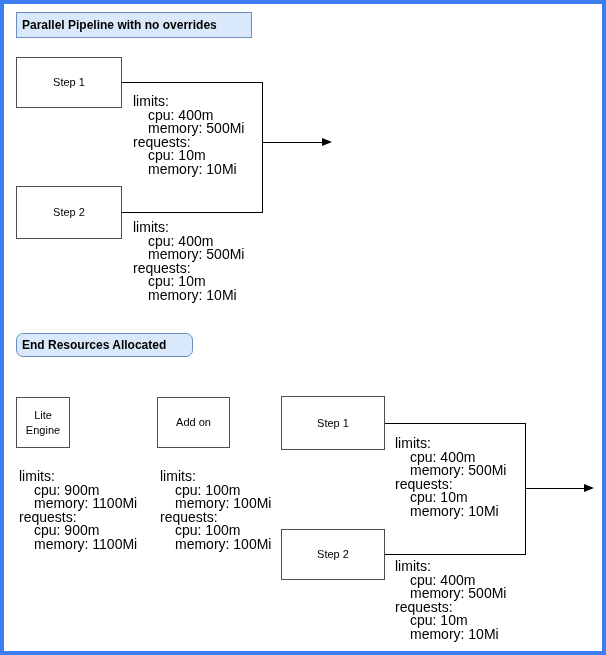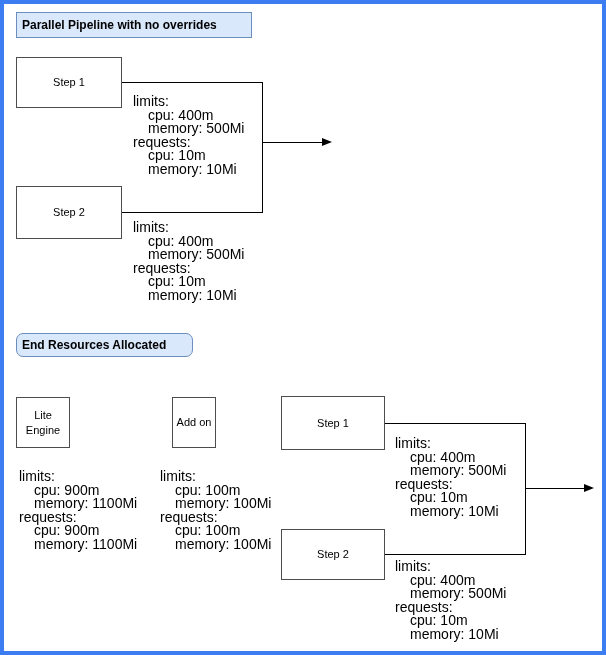--- a/index.html
+++ b/index.html
@@ -94,21 +94,21 @@
     <div class="indent">memory: 10Mi</div>
   </div>
 
   <div class="title" style="left:12px; top:329px; width:177px; height:24px;border-radius:7px;">End Resources Allocated</div>
 
   <div class="node small" style="left:12px; top:393px; width:54px; height:51px;">
     <span>Lite</span>
     <span>Engine</span>
   </div>
 
-  <div class="node small" style="left:168px; top:393px; width:44px; height:51px;">
+  <div class="node small" style="left:153px; top:393px; width:73px; height:51px;">
     <span>Add on</span>
   </div>
 
   <div class="node" style="left:277px; top:392px; width:104px; height:54px;">
     <span>Step 1</span>
   </div>
 
   <div class="node" style="left:277px; top:525px; width:104px; height:51px;">
     <span>Step 2</span>
   </div>

